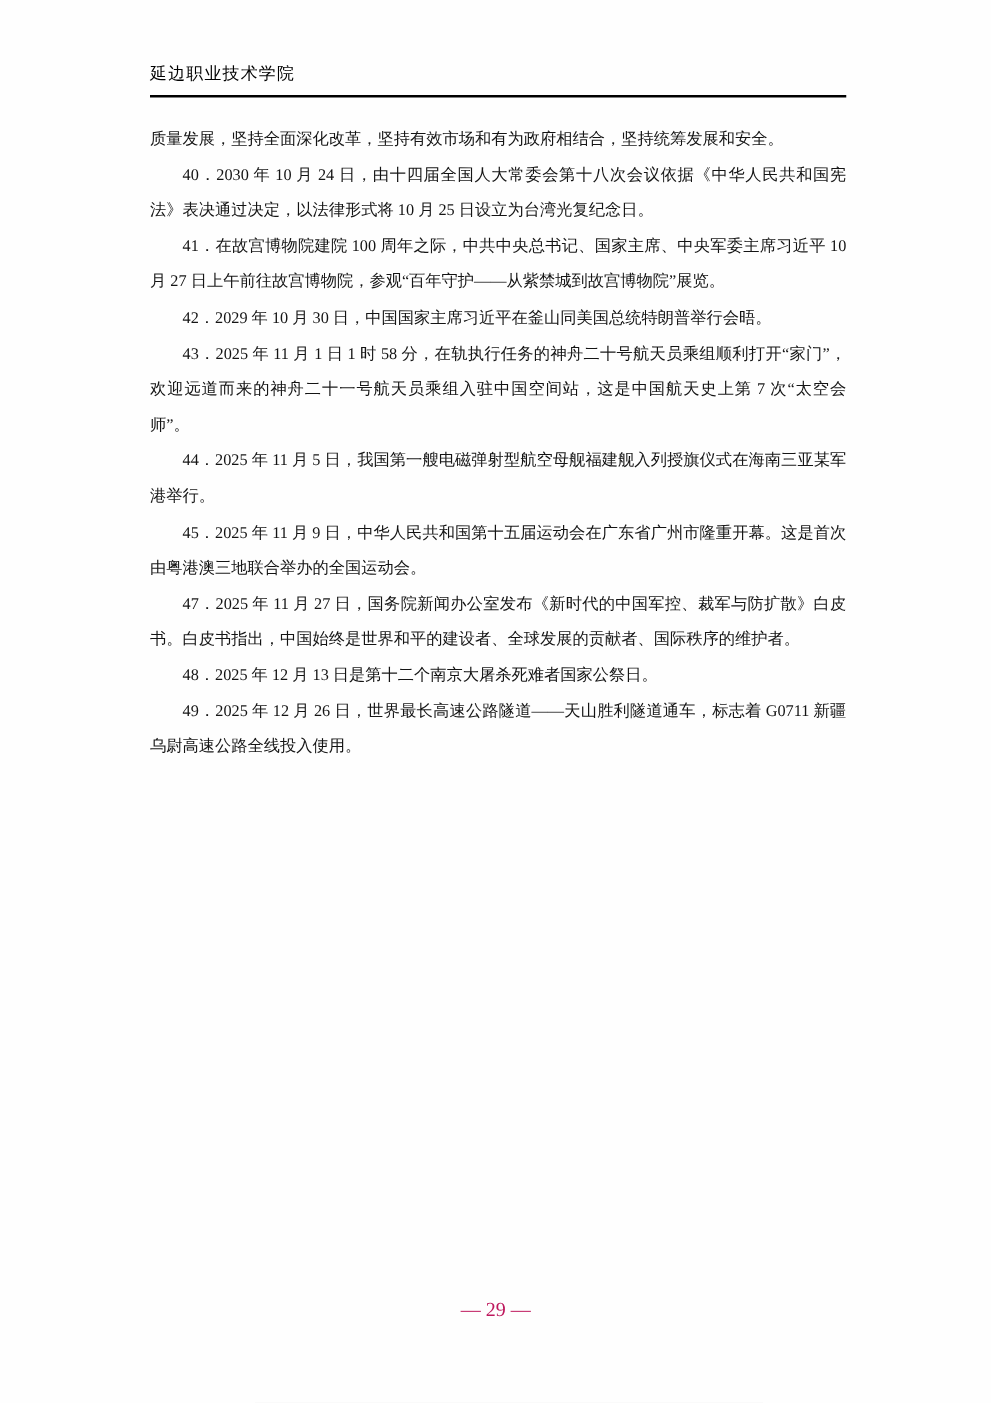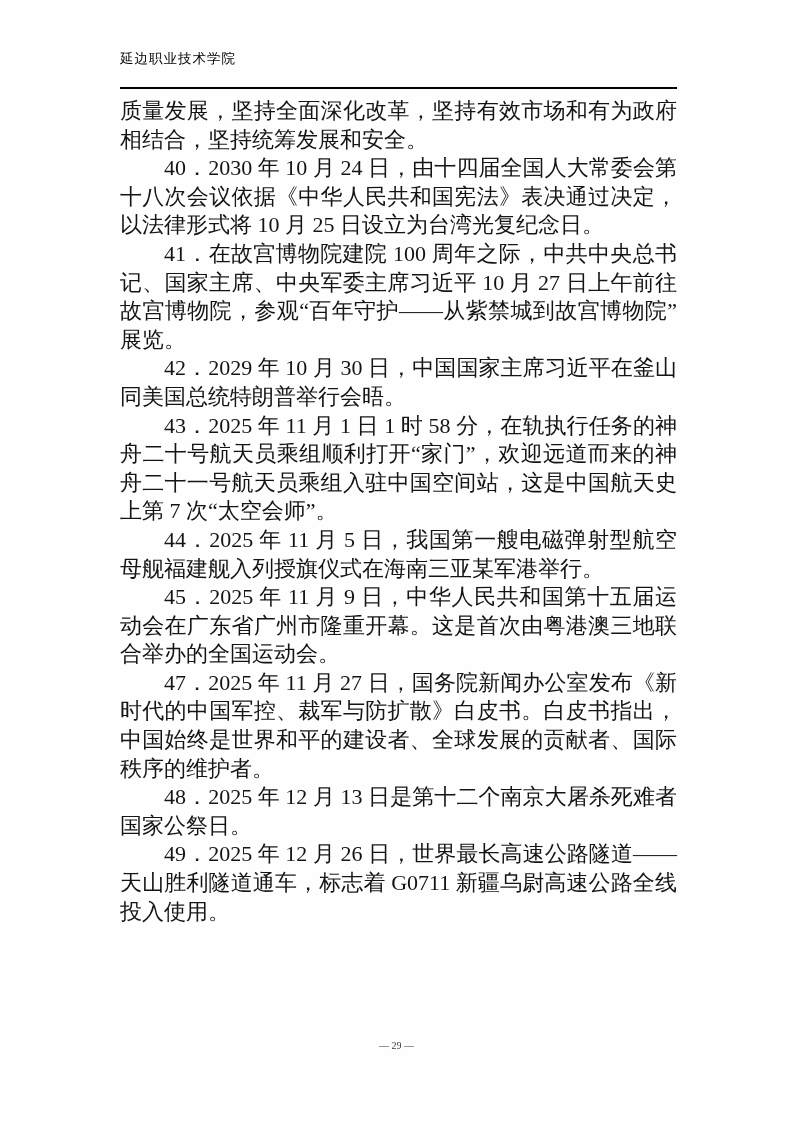--- a/index.html
+++ b/index.html
@@ -17,53 +17,53 @@
     color: #141414;
     font-family: "Liberation Serif", "DejaVu Serif", serif;
     overflow: hidden;
   }
   .header {
     position: absolute;
     left: 120px;
     width: 557px;
     top: 50px;
     border-bottom: 2px solid #000000;
-    padding-bottom: 19px;
+    padding-bottom: 8px;
   }
   .header-title {
     font-size: 13.5px;
     line-height: 18px;
     letter-spacing: 1px;
     color: #000000;
   }
   .content {
     position: absolute;
     left: 120px;
     width: 557px;
     top: 97px;
-    font-size: 22px;
+    font-size: 13px;
     line-height: 28.6px;
     text-align: justify;
     text-justify: inter-ideograph;
   }
   .content p {
     margin: 0;
     padding: 0;
   }
   .content p.indent {
     text-indent: 2em;
   }
   .footer {
     position: absolute;
     left: 0;
     width: 793px;
     top: 1040px;
     text-align: center;
-    font-size: 10px;
-    color: #404040;
+    font-size: 16px;
+    color: #be185d;
   }
 </style>
 </head>
 <body>
 
 <div class="page">
 
   <div class="header">
     <div class="header-title">延边职业技术学院</div>
   </div>

